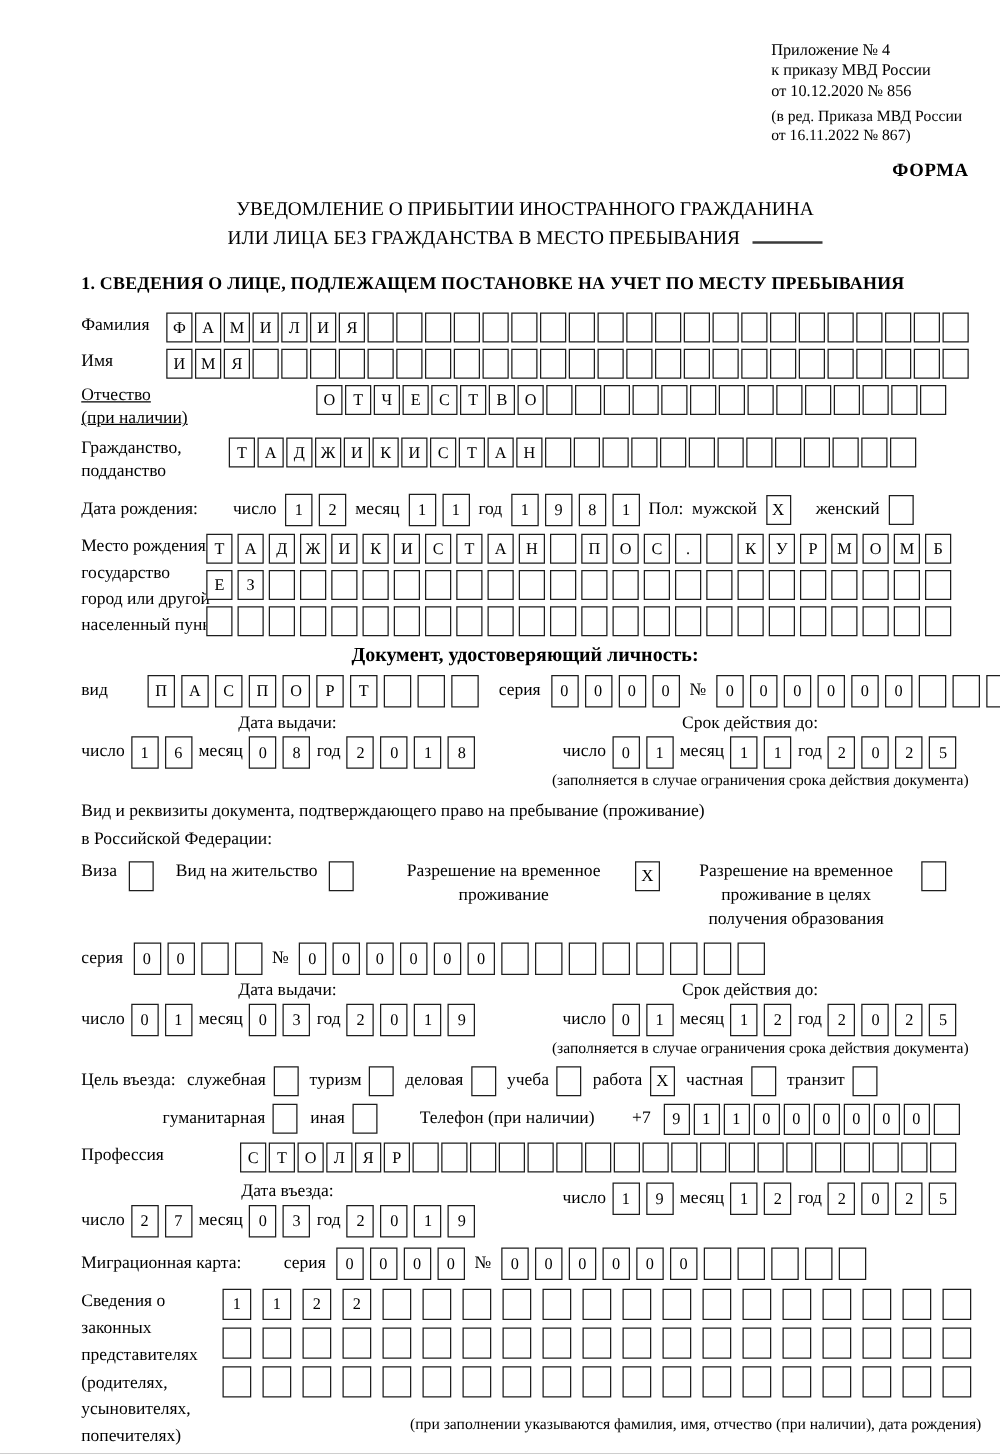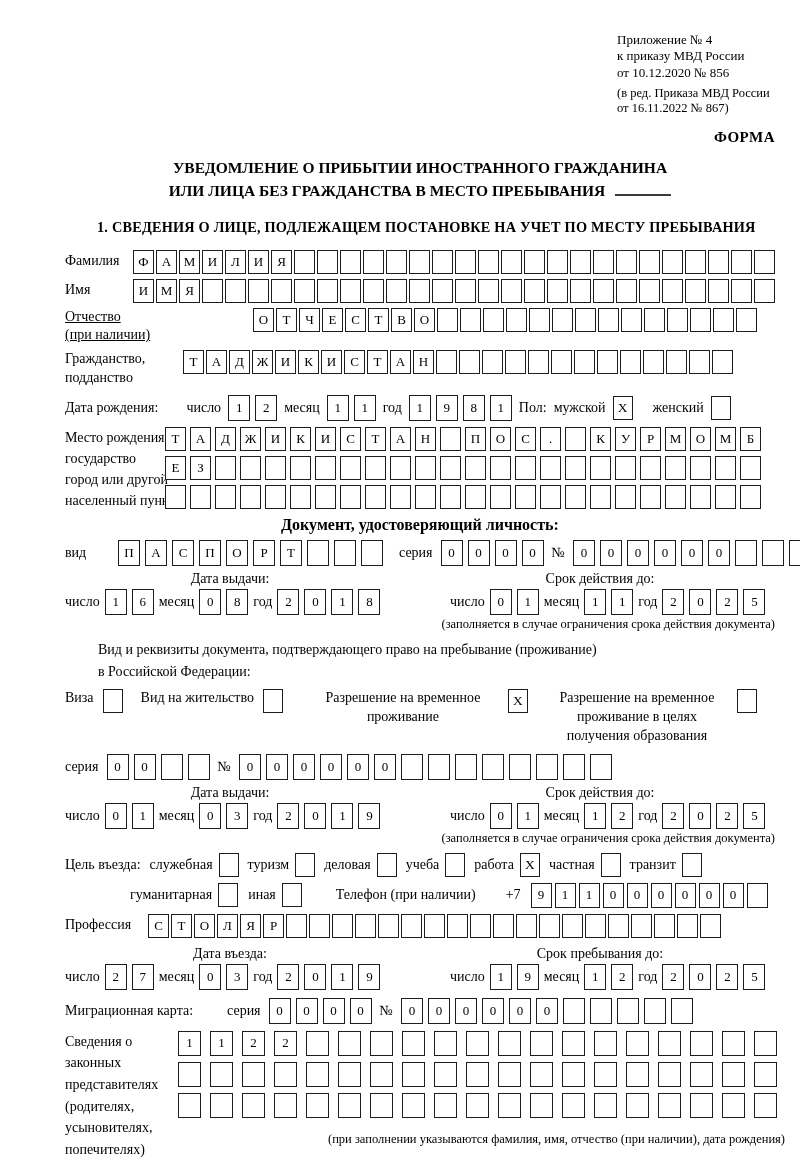--- a/index.html
+++ b/index.html
@@ -5,23 +5,23 @@
   html,body{margin:0;padding:0;background:#888;}
   .doc{
     width:800px;height:1163px;box-sizing:border-box;background:#fff;color:#000;
     font-family:"Liberation Serif","DejaVu Serif",serif;font-size:14px;
     padding:32px 25px 10px 65px;overflow:hidden;position:relative;margin:0 auto;
   }
   
   .hdr-right{margin-left:552px;line-height:1.25;font-size:13px;}
   .hdr-right .amend{font-size:12.5px;margin-top:5px;}
   .forma{text-align:right;font-weight:bold;font-size:15px;margin-top:12px;letter-spacing:.5px;}
-  .title{text-align:center;font-weight:bold;font-size:15.5px;line-height:1.5;margin-top:10px;}
+  .title{text-align:center;font-weight:normal;font-size:15.5px;line-height:1.5;margin-top:10px;}
   .uline{display:inline-block;width:56px;border-bottom:2px solid #3a3a3a;height:14px;margin-left:10px;}
-  .sec-head{font-weight:bold;font-size:14.3px;margin-top:16px;margin-bottom:14px;letter-spacing:.2px;margin-left:32px;}
+  .sec-head{font-weight:bold;font-size:14.3px;margin-top:16px;margin-bottom:14px;letter-spacing:.2px;}
   
   .frow{display:flex;align-items:flex-start;margin-bottom:5px;}
   .frow.vc{align-items:center;}
   .flabel{flex:0 0 auto;line-height:1.35;}
   .w68{width:68px;} .w188{width:188px;text-decoration:underline;} .w118{width:118px;} .w100{width:100px;} .w83{width:83px;} .w45{width:45px;} .w113{width:113px;}
   
   .cells{display:inline-flex;gap:2px;flex:0 0 auto;vertical-align:middle;}
   .cell{box-sizing:border-box;width:21px;height:24px;border:1.7px solid #1d1d1d;background:#fff;
         display:inline-flex;align-items:center;justify-content:center;font-size:13px;flex:0 0 auto;}
   .cells.bp{gap:4px;} .cells.bp .cell{width:21px;}
@@ -43,21 +43,21 @@
   
   .opt-row{display:flex;align-items:flex-start;margin:5px 0 8px 0;}
   .opt{display:flex;align-items:flex-start;gap:9px;}
   .olabel{line-height:1.35;}
   .ol3{width:192px;text-align:center;} .ol4{width:182px;text-align:center;}
   .gap1{width:18px;} .gap2{width:24px;} .gap3{width:18px;}
   
   .pitem{display:inline-flex;align-items:center;gap:6px;}
   .purp{display:flex;align-items:center;gap:9px;margin-bottom:6px;flex-wrap:nowrap;}
   .purp2{margin-left:65px;gap:10px;}
-  .intro{line-height:1.6;margin-left:33px;}
+  .intro{line-height:1.6;}
   .bottom-note{font-size:12.5px;margin-left:150px;margin-top:4px;}
   .rep-note{white-space:nowrap;}
 </style>
 </head>
 <body>
 
 <div class="doc">
 
   <div class="hdr-right">
     <div>Приложение № 4</div>
@@ -565,21 +565,21 @@
         <span class="cell">0</span>
         <span class="cell">0</span>
         <span class="cell">0</span>
         <span class="cell">0</span>
         <span class="cell">0</span>
         <span class="cell">0</span>
         <span class="cell"></span>
       </span>
   </div>
 
-  <div class="frow vc" style="margin-bottom:8px;">
+  <div class="frow vc" style="margin-bottom:8px;gap:44px;">
     <div class="flabel w83">Профессия</div>
     <div class="cells">
         <span class="cell">С</span>
         <span class="cell">Т</span>
         <span class="cell">О</span>
         <span class="cell">Л</span>
         <span class="cell">Я</span>
         <span class="cell">Р</span>
         <span class="cell"></span>
         <span class="cell"></span>
@@ -620,21 +620,20 @@
         <span class="w">год</span>
         <span class="cells sp">
             <span class="cell">2</span>
             <span class="cell">0</span>
             <span class="cell">1</span>
             <span class="cell">9</span>
           </span>
       </div>
     </div>
     <div class="dp-r">
-      <div class="date-head">Срок пребывания до:</div>
       <div class="dline">
         <span class="w">число</span>
         <span class="cells sp">
             <span class="cell">1</span>
             <span class="cell">9</span>
           </span>
         <span class="w">месяц</span>
         <span class="cells sp">
             <span class="cell">1</span>
             <span class="cell">2</span>

